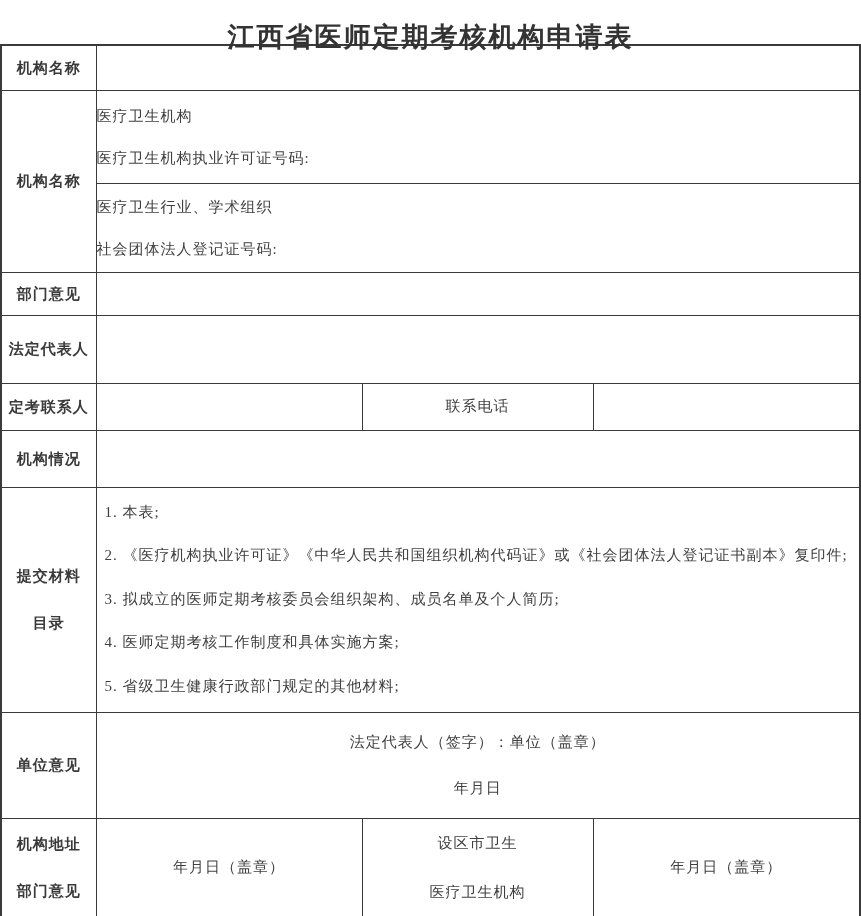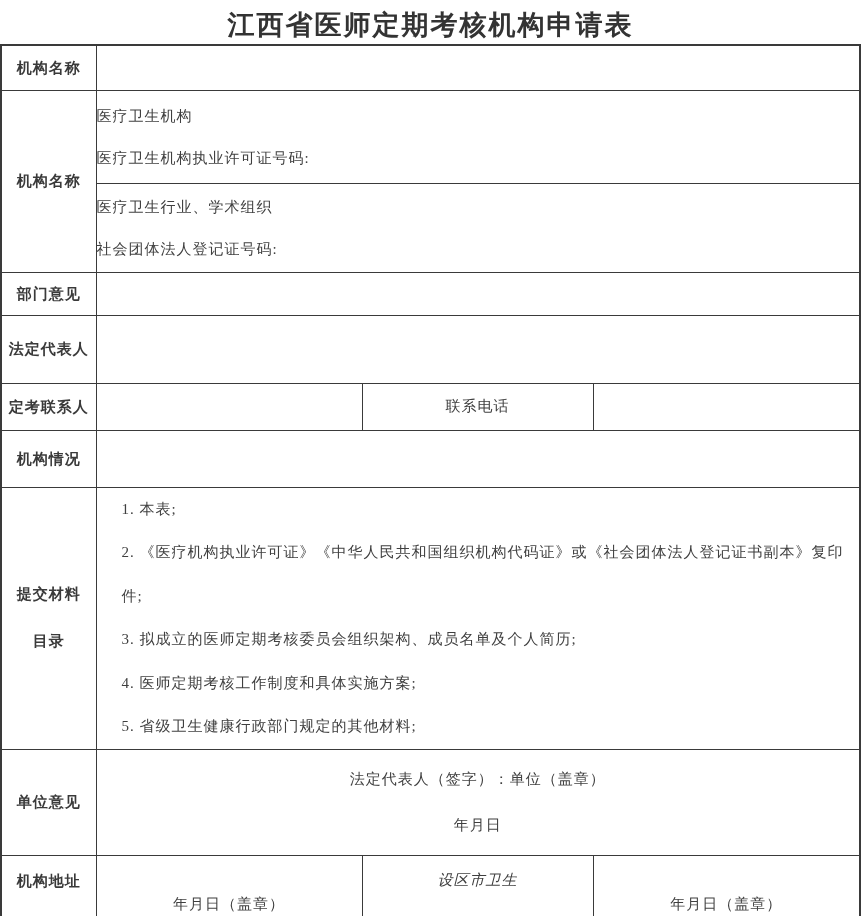--- a/index.html
+++ b/index.html
@@ -11,21 +11,21 @@
     color: #3f3f3f;
     overflow: hidden;
   }
   .page { width: 861px; height: 916px; background: #ffffff; }
   .doc-title {
     text-align: center;
     font-size: 27px;
     font-weight: bold;
     color: #333333;
     letter-spacing: 2px;
-    padding-top: 7px;
+    padding-top: 19px;
     height: 44px;
     font-family: "Liberation Sans", sans-serif;
   }
   table.form {
     border-collapse: collapse;
     table-layout: fixed;
     width: 859px;
     margin: 0 auto;
     border: 2px solid #3a3a3a;
   }
@@ -39,25 +39,25 @@
     text-align: center;
     font-weight: bold;
     color: #3a3a3a;
     margin-top: 20px;
   }
   td.lbl .lbl-line { line-height: 24px; }
   td.lbl.tall .lbl-line { line-height: 47px; }
   .left-pad { padding-left: 10px; }
   .two-line-left div { line-height: 42px; }
   .two-line-left { padding-left: 0; }
-  .mat-list { padding-left: 25px; }
+  .mat-list { padding-left: 8px; }
   .mat-list div { line-height: 43.5px; }
   .center-lines { text-align: center; }
   .center-lines div { line-height: 46px; }
-  .center-lines-wide div { line-height: 49px; font-style: italic; }
+  .center-lines-wide div { line-height: 49px; }
   .ctr { text-align: center; }
 </style>
 </head>
 <body>
 
 <div class="page">
 
   <div class="doc-title">江西省医师定期考核机构申请表</div>
 
   <table class="form">

